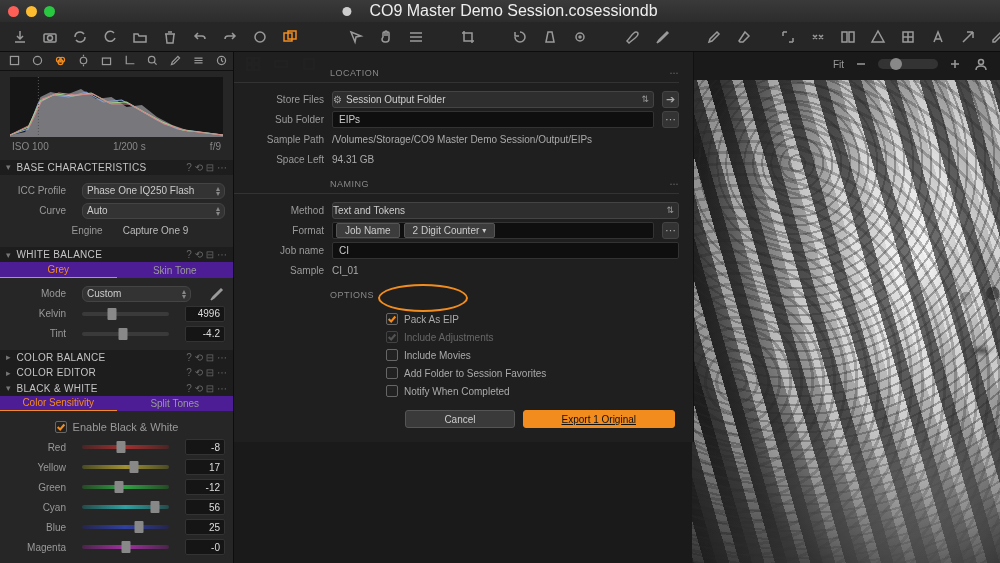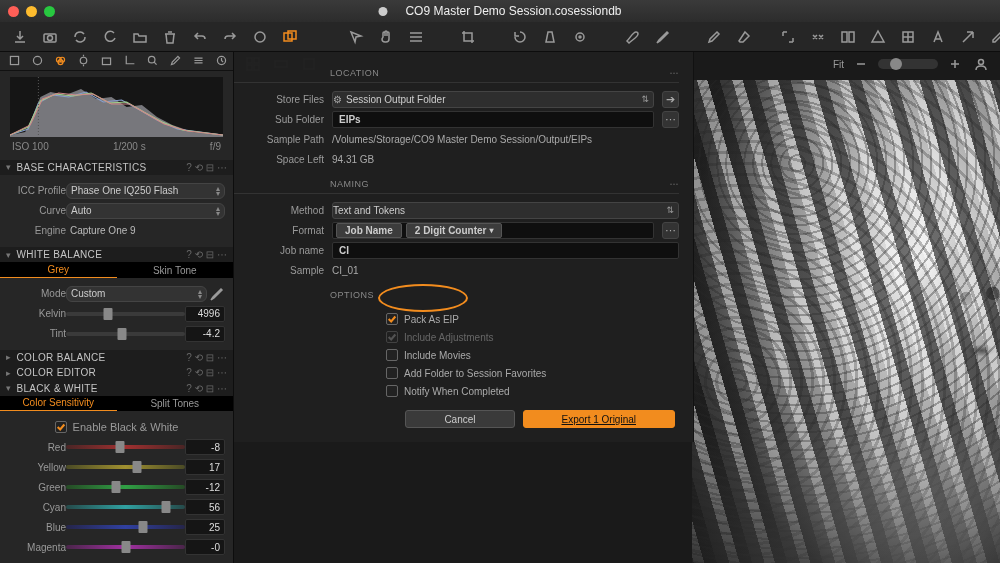--- a/index.html
+++ b/index.html
@@ -3,21 +3,21 @@
 <meta charset="utf-8">
 <style>
 * { margin: 0; padding: 0; box-sizing: border-box; font-family: -apple-system, "Helvetica Neue", Arial, sans-serif; }
 body { width: 1000px; height: 563px; background: #1a1a1a; color: #9a9a9a; font-size: 11px; overflow: hidden; user-select: none; }
 
 
 .titlebar { height: 22px; background: linear-gradient(#3a3a3a,#2c2c2c); display: flex; align-items: center; padding: 0 8px; position: relative; }
 .traffic { display: flex; gap: 7px; }
 .dot { width: 11px; height: 11px; border-radius: 50%; }
 .dot.r { background:#ff5f57 } .dot.y{background:#febc2e} .dot.g{background:#28c840}
-.title { position:absolute; left:50%; transform:translateX(-50%); color:#eee; font-size:12px; display:flex; align-items:center; gap:18px }
+.title { position:absolute; left:50%; transform:translateX(-50%); color:#eee; font-size:16px; display:flex; align-items:center; gap:18px }
 .title .dotw { width:9px;height:9px;border-radius:50%;background:#ccc; }
 
 
 .toolbar { height: 30px; background: #262626; display:flex; align-items:center; padding:0 12px; gap:14px; border-bottom:1px solid #0d0d0d; }
 .toolbar .sep { width:1px; height:18px; background:#444; margin:0 4px; }
 .ticon { width:18px; height:18px; display:flex; align-items:center; justify-content:center; cursor:pointer; color:#9a9a9a; }
 .ticon svg { width:16px; height:16px; stroke:currentColor; fill:none; stroke-width:1.5; }
 .ticon.active { color:#f28c1e; }
 .spacer { flex:1; }
 .fit-group { display:flex; align-items:center; gap:8px; font-size:10px; }
@@ -36,31 +36,31 @@
 .histo svg { width:100%; height:60px; }
 .histo-readout { display:flex; justify-content:space-between; font-size:10px; color:#888; padding:2px 2px 6px; }
 
 
 .panel-head { height:20px; background:#1d1d1d; display:flex; align-items:center; padding:0 6px; font-size:10px; cursor:pointer; }
 .panel-head .arrow { margin-right:6px; color:#777; font-size:9px; }
 .panel-head .title-t { flex:1; color:#c5c5c5; font-size:10px; letter-spacing:.3px; }
 .panel-head .hicons { display:flex; gap:6px; color:#666; font-size:10px; }
 .panel-body { padding:6px 8px; }
 
-.row { display:flex; align-items:center; height:20px; gap:0; }
+.row { display:flex; align-items:center; height:20px; gap:16px;justify-content:center; }
 .row .lab { width:58px; text-align:right; font-size:10px; color:#999; }
 .sel { flex:1; height:16px; background:#333; border:1px solid #444; border-radius:6px; color:#ccc; font-size:10px; padding:0 4px; display:flex; align-items:center; justify-content:space-between; }
 .sel .updown { font-size:8px; color:#888; line-height:5px; }
 .valbox { width:40px; height:16px; background:#151515; border:1px solid #333; color:#ddd; font-size:10px; text-align:right; padding:0 4px; display:flex; align-items:center; justify-content:flex-end; border-radius:2px; }
 .track { flex:1; height:4px; background:#3a3a3a; border-radius:2px; position:relative; }
 .thumb { position:absolute; top:-4px; width:9px; height:12px; background:#888; border-radius:1px; transform:translateX(-50%); }
 
 
 .ptabs { display:flex; height:20px; }
-.ptab { flex:1; display:flex; align-items:center; justify-content:center; font-size:10px; background:#000000; color:#999; cursor:pointer; }
+.ptab { flex:1; display:flex; align-items:center; justify-content:center; font-size:10px; background:#4c1d95; color:#999; cursor:pointer; }
 .ptab.active { color:#f28c1e; border-bottom:1px solid #f28c1e; }
 
 
 .track.red { background:linear-gradient(90deg,#4a2525,#a03030,#4a2525); }
 .track.yellow { background:linear-gradient(90deg,#4a4a25,#a09030,#4a4a25); }
 .track.green { background:linear-gradient(90deg,#254a25,#30a045,#254a25); }
 .track.cyan { background:linear-gradient(90deg,#254a4a,#30a0a0,#254a4a); }
 .track.blue { background:linear-gradient(90deg,#25254a,#3040a0,#25254a); }
 .track.magenta { background:linear-gradient(90deg,#4a254a,#a030a0,#4a254a); }
 
@@ -86,21 +86,21 @@
   mask:linear-gradient(180deg, black 65%, transparent 100%); }
 
 .export { position:absolute; left:0px; top:0; width:460px; background:rgba(32,32,32,.98); padding:10px 14px 14px 0; border-right:1px solid #111; }
 .export .sect { font-size:9px; letter-spacing:.5px; color:#888; padding:6px 0 4px 96px; display:flex; border-bottom:1px solid #333; margin-bottom:6px; }
 .export .sect .dots { margin-left:auto; }
 .erow { display:flex; align-items:center; height:20px; gap:8px; }
 .erow .elab { width:90px; text-align:right; font-size:10px; color:#9a9a9a; }
 .esel { flex:1; height:17px; background:#2e2e2e; border:1px solid #444; border-radius:3px; display:flex; align-items:center; padding:0 15px 0 0; color:#ccc; font-size:10px; position:relative; }
 .esel::after { content:'⇅'; position:absolute; right:4px; font-size:9px; color:#999; }
 .esel.gear::before { content:'⚙'; margin-right:4px; color:#aaa; }
-.einput { flex:1; height:17px; background:#0f0f0f; border:1px solid #333; border-radius:2px; color:#ccc; font-size:10px; padding:0 6px; display:flex; align-items:center;font-weight:bold; }
+.einput { flex:1; height:17px; background:#0f0f0f; border:1px solid #333; border-radius:2px; color:#ccc; font-size:10px; padding:0 6px; display:flex; align-items:center; }
 .etext { font-size:10px; color:#aaa; }
 .sqbtn { width:17px; height:17px; background:#333; border:1px solid #444; border-radius:3px; display:flex; align-items:center; justify-content:center; color:#aaa; font-size:11px; }
 .token { height:15px; padding:0 8px; background:#3c3c3c; border:1px solid #555; border-radius:2px; font-size:10px; color:#ccc; display:flex; align-items:center; gap:3px; }
 
 .opts { padding-left:152px; }
 .optrow { display:flex; align-items:center; height:18px; gap:6px; font-size:10px; color:#aaa; }
 .optrow.dim { opacity:.5 }
 .circle { position:absolute; left:144px; top:232px; width:90px; height:28px; border:2px solid #f28c1e; border-radius:50%; pointer-events:none; }
 
 .btnrow { display:flex; justify-content:flex-end; gap:8px; padding:10px 4px 0 0; }

